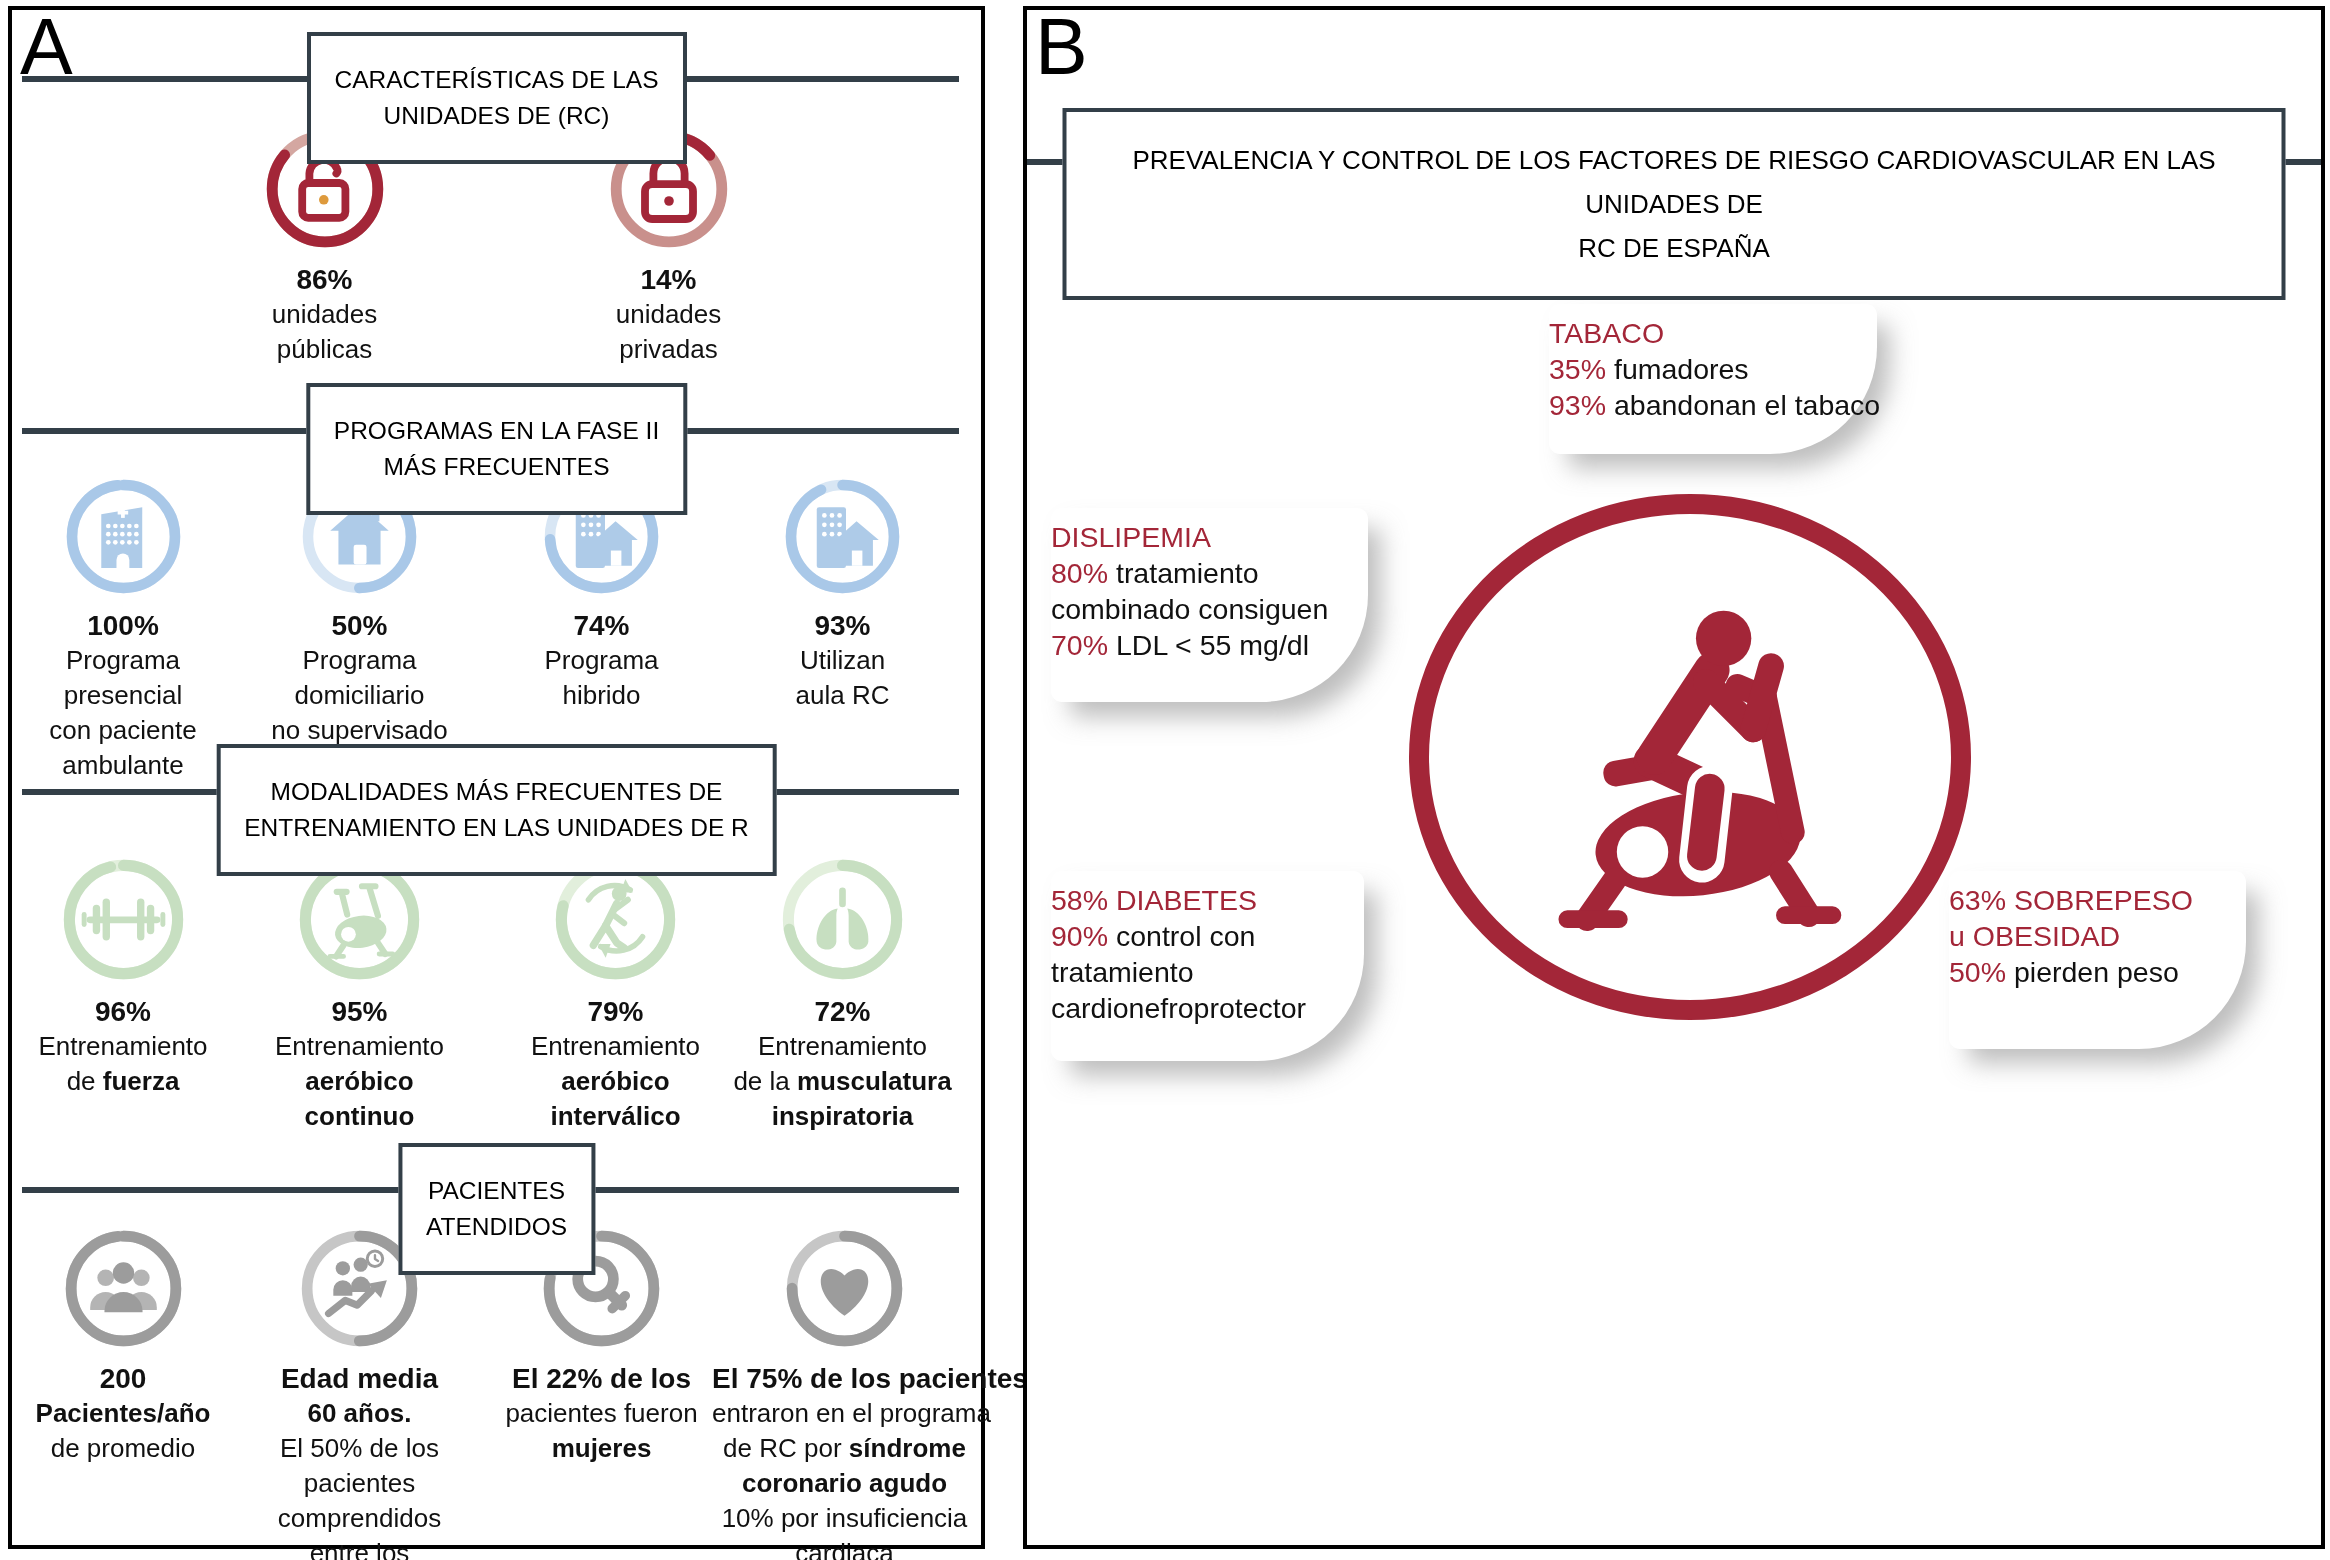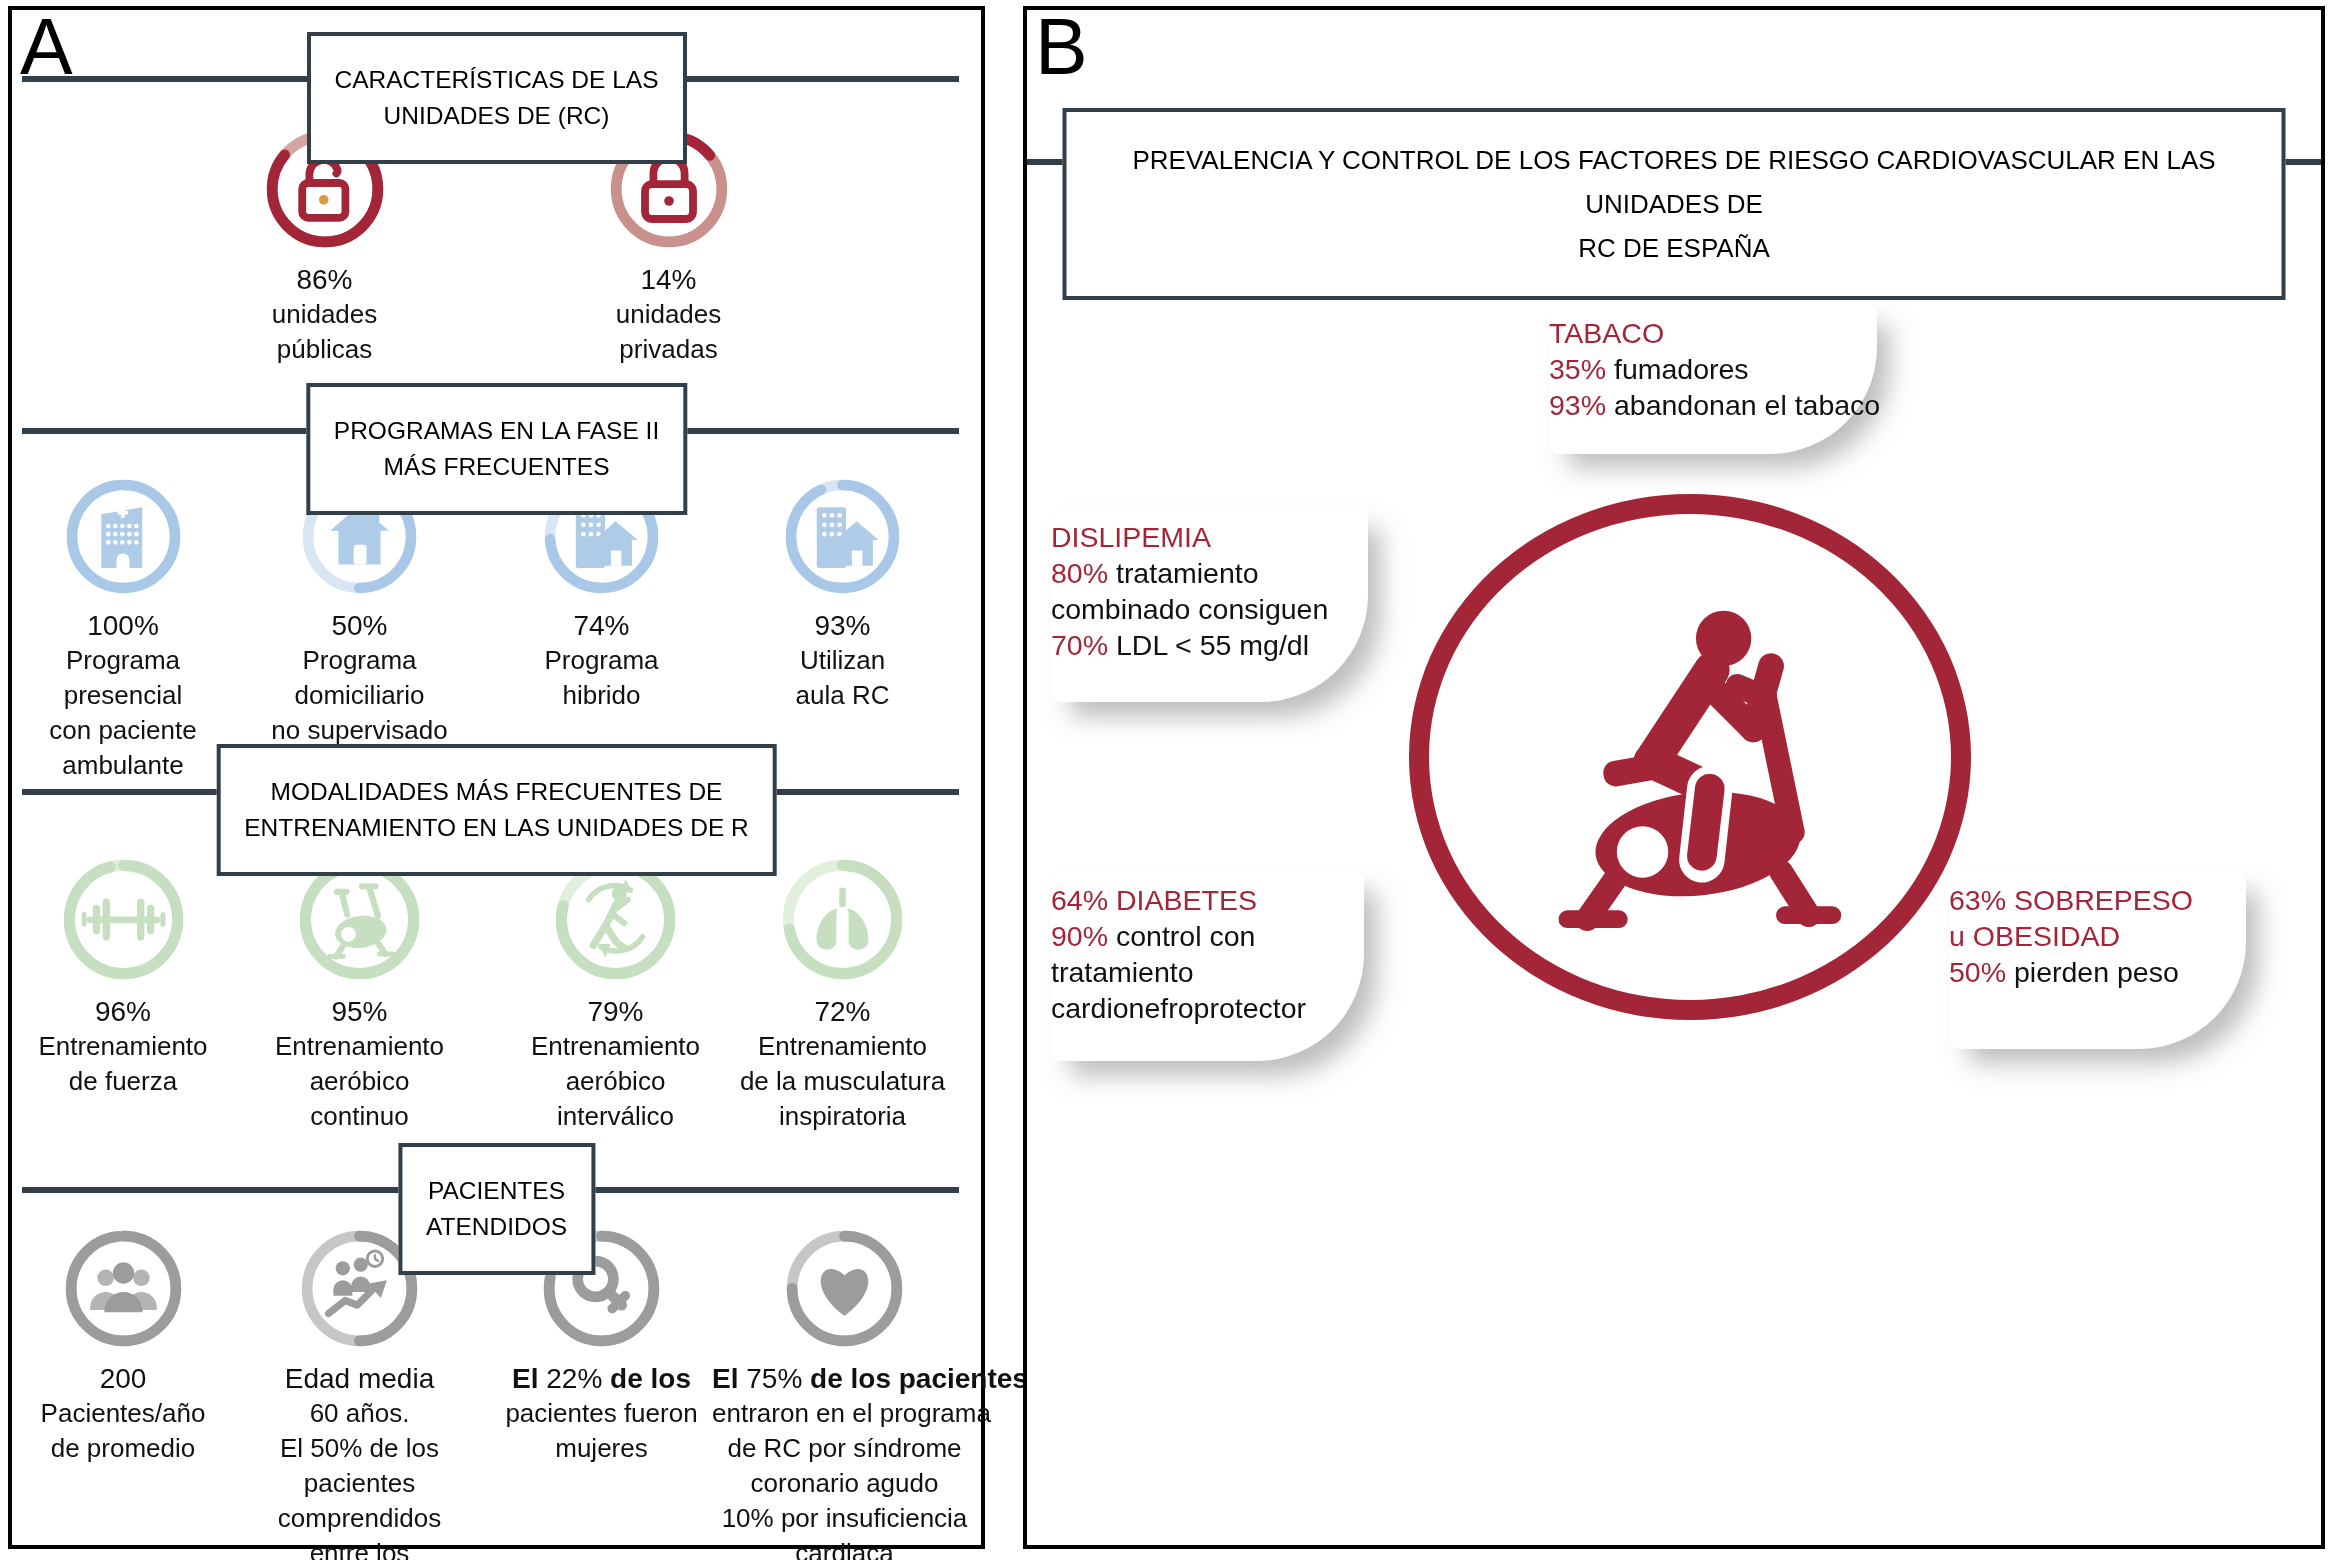--- a/index.html
+++ b/index.html
@@ -20,21 +20,21 @@
   .hbox{position:absolute;left:50%;transform:translateX(-50%);background:#fff;border:4px solid var(--slate);
         padding:26px 24px;text-align:center;font-size:24.5px;line-height:36px;white-space:nowrap;color:#000;z-index:3}
   .item{position:absolute;text-align:center}
   .ic{display:block;margin:0 auto}
   .ring-l{fill:none;stroke:var(--rl);stroke-width:9}
   .ring-m{fill:none;stroke:var(--rm);stroke-width:9;stroke-linecap:round}
   .g-f{fill:var(--gf);stroke:none}
   .g-s{fill:none;stroke:var(--gf);stroke-linecap:round;stroke-linejoin:round}
   .lines{margin-top:12.7px}
   .ln{font-size:26px;line-height:35px;white-space:nowrap}
-  .ln .b{font-weight:normal}
+  .ln .b{font-weight:bold}
   .ln .r{color:var(--red)}
   .pct .ln:first-child, .pctline{font-size:28px;font-weight:bold}
   .bubble{position:absolute;background:#fff;border-radius:11px 11px 107px 11px;
           box-shadow:16px 17.4px 25px -3.2px rgba(125,125,125,.5);
           padding-top:11px;text-align:left;z-index:2}
   .bubble .ln{font-size:28.5px;line-height:36px}
   .bigcircle{position:absolute;border:20.6px solid var(--red);border-radius:50%;background:#fff;z-index:4;
              display:flex;align-items:center;justify-content:center}
 </style>
 </head>
@@ -371,21 +371,21 @@
 
     <div class="bubble" style="left:24px;top:498px;width:317px;height:194px">
       <div class="ln"><span class="r">DISLIPEMIA</span></div>
       <div class="ln"><span class="r">80%</span><span> tratamiento</span></div>
       <div class="ln"><span>combinado consiguen</span></div>
       <div class="ln"><span class="r">70%</span><span> LDL &lt; 55 mg/dl</span></div>
     </div>
 
 
     <div class="bubble" style="left:24px;top:861px;width:313px;height:190px">
-      <div class="ln"><span class="r">64% DIABETES</span></div>
+      <div class="ln"><span class="r">58% DIABETES</span></div>
       <div class="ln"><span class="r">90%</span><span> control con</span></div>
       <div class="ln"><span>tratamiento</span></div>
       <div class="ln"><span>cardionefroprotector</span></div>
     </div>
 
     <div class="bubble" style="left:922px;top:861px;width:297px;height:178px">
       <div class="ln"><span class="r">63% SOBREPESO</span></div>
       <div class="ln"><span class="r">u OBESIDAD</span></div>
       <div class="ln"><span class="r">50%</span><span> pierden peso</span></div>
     </div>

